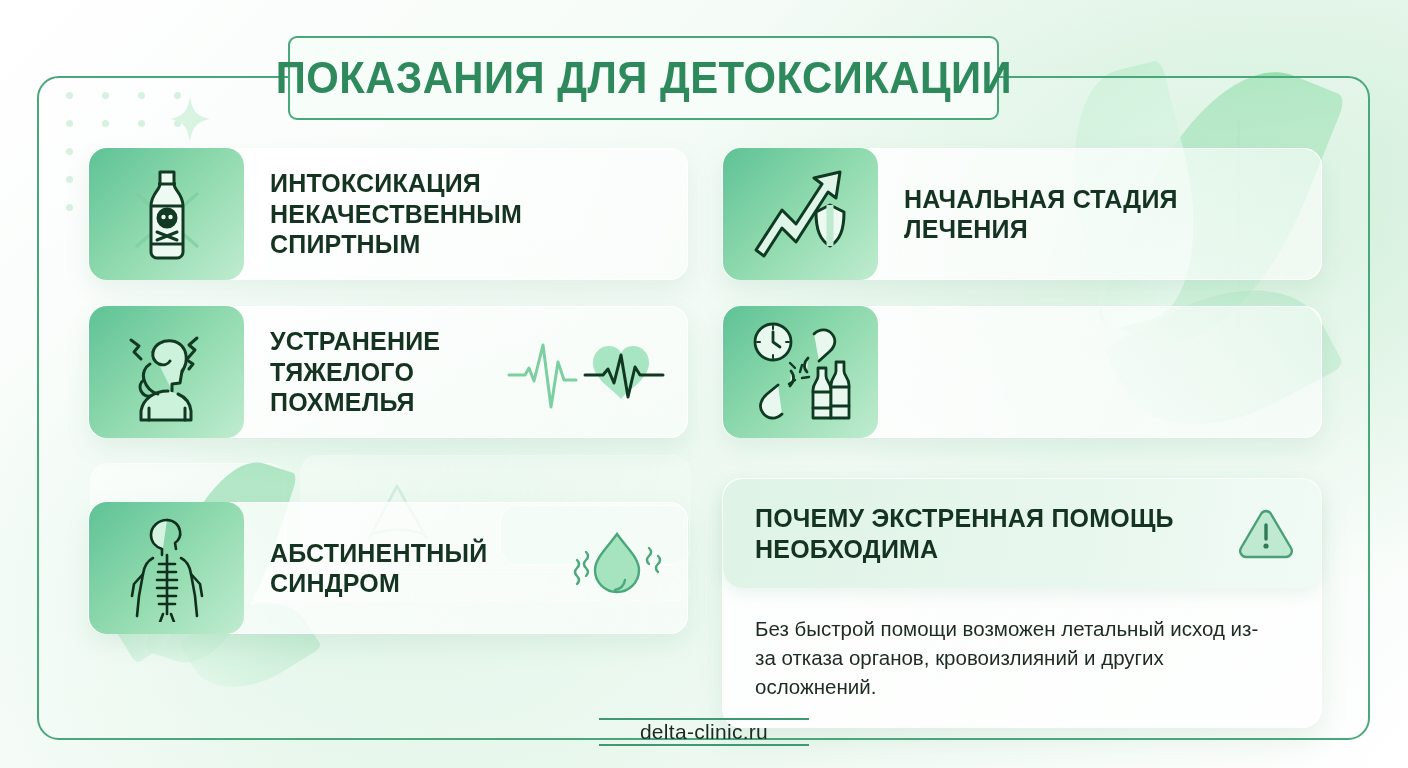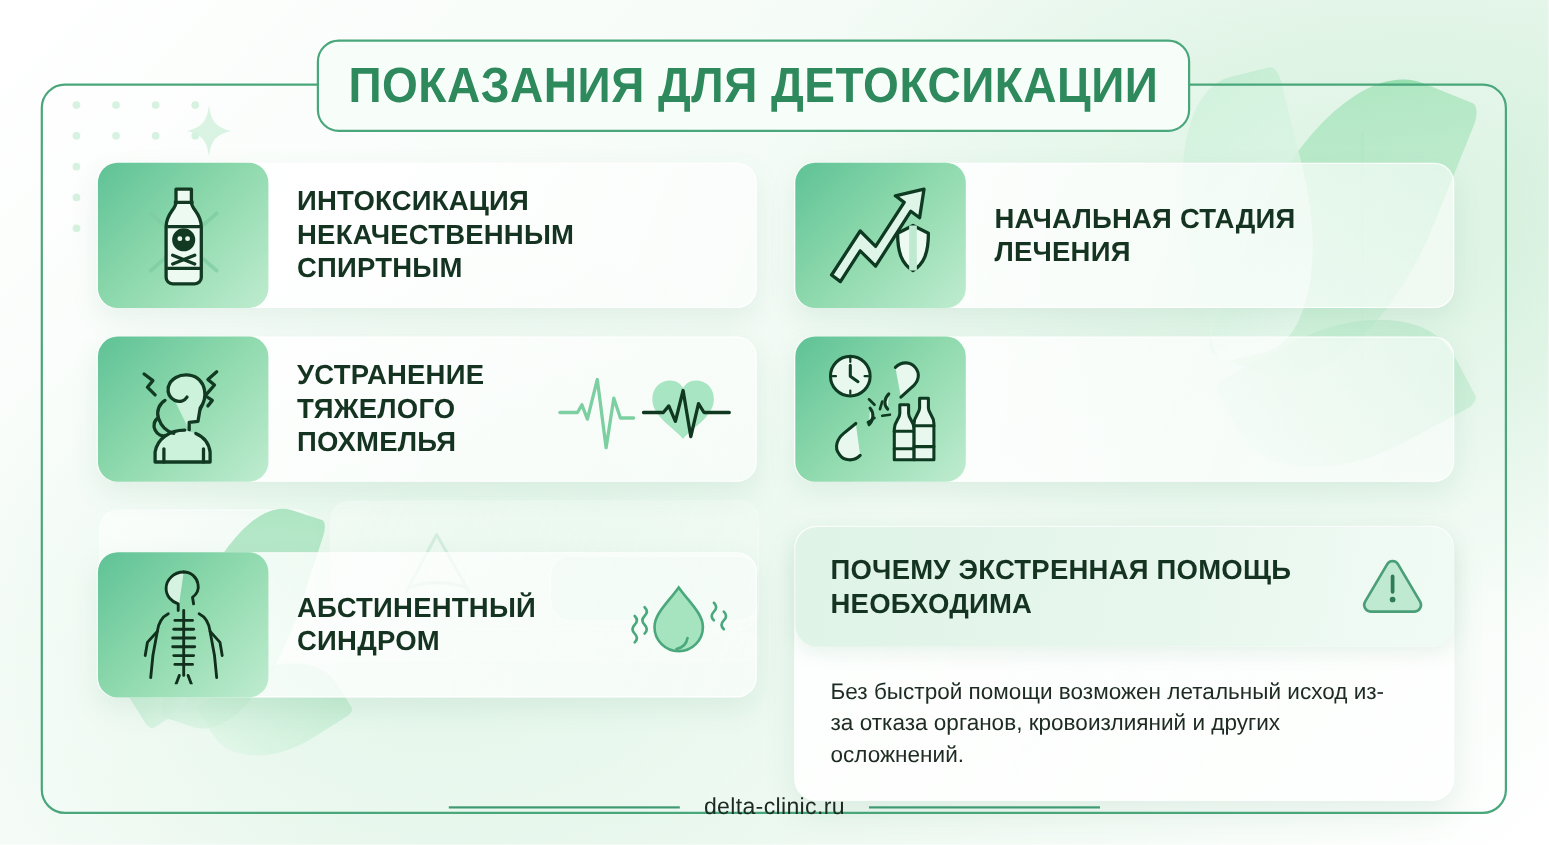--- a/index.html
+++ b/index.html
@@ -129,23 +129,23 @@
     width: 1333px; height: 664px;
     border: 2px solid #4aa77b;
     border-radius: 22px;
     background: linear-gradient(140deg, rgba(255,255,255,.45) 0%, rgba(240,251,244,.30) 45%, rgba(255,255,255,.25) 100%);
   }
 
   
   .title-badge {
     position: absolute;
     left: 288px; top: 36px;
-    width: 794px; height: 84px;
+    width: 711px; height: 84px;
     border: 2px solid #4aa77b;
-    border-radius: 20px;
+    border-radius: 9px;
     background: #f7fdf9;
     display: flex;
     align-items: center;
     justify-content: center;
     z-index: 6;
   }
   .title-badge h1 {
     font-family: "Liberation Sans Narrow", "Liberation Sans", sans-serif;
     font-size: 45px;
     font-weight: bold;
@@ -225,22 +225,22 @@
     line-height: 1.42;
     color: #1d2b22;
     font-weight: normal;
   }
 
   
   .footer {
     position: absolute;
     left: 0; right: 0; bottom: 22px;
     display: flex; align-items: center; justify-content: center;
-    gap: 22px;
     z-index: 4;
+    flex-direction: column;
   }
   .footer .rule { width: 210px; height: 2px; background: #3f9a72; }
   .footer .site { font-size: 21px; color: #1c2b22; letter-spacing: .3px; }
 </style>
 </head>
 <body>
 
 <div class="page">
 
   <div class="bg-art">

